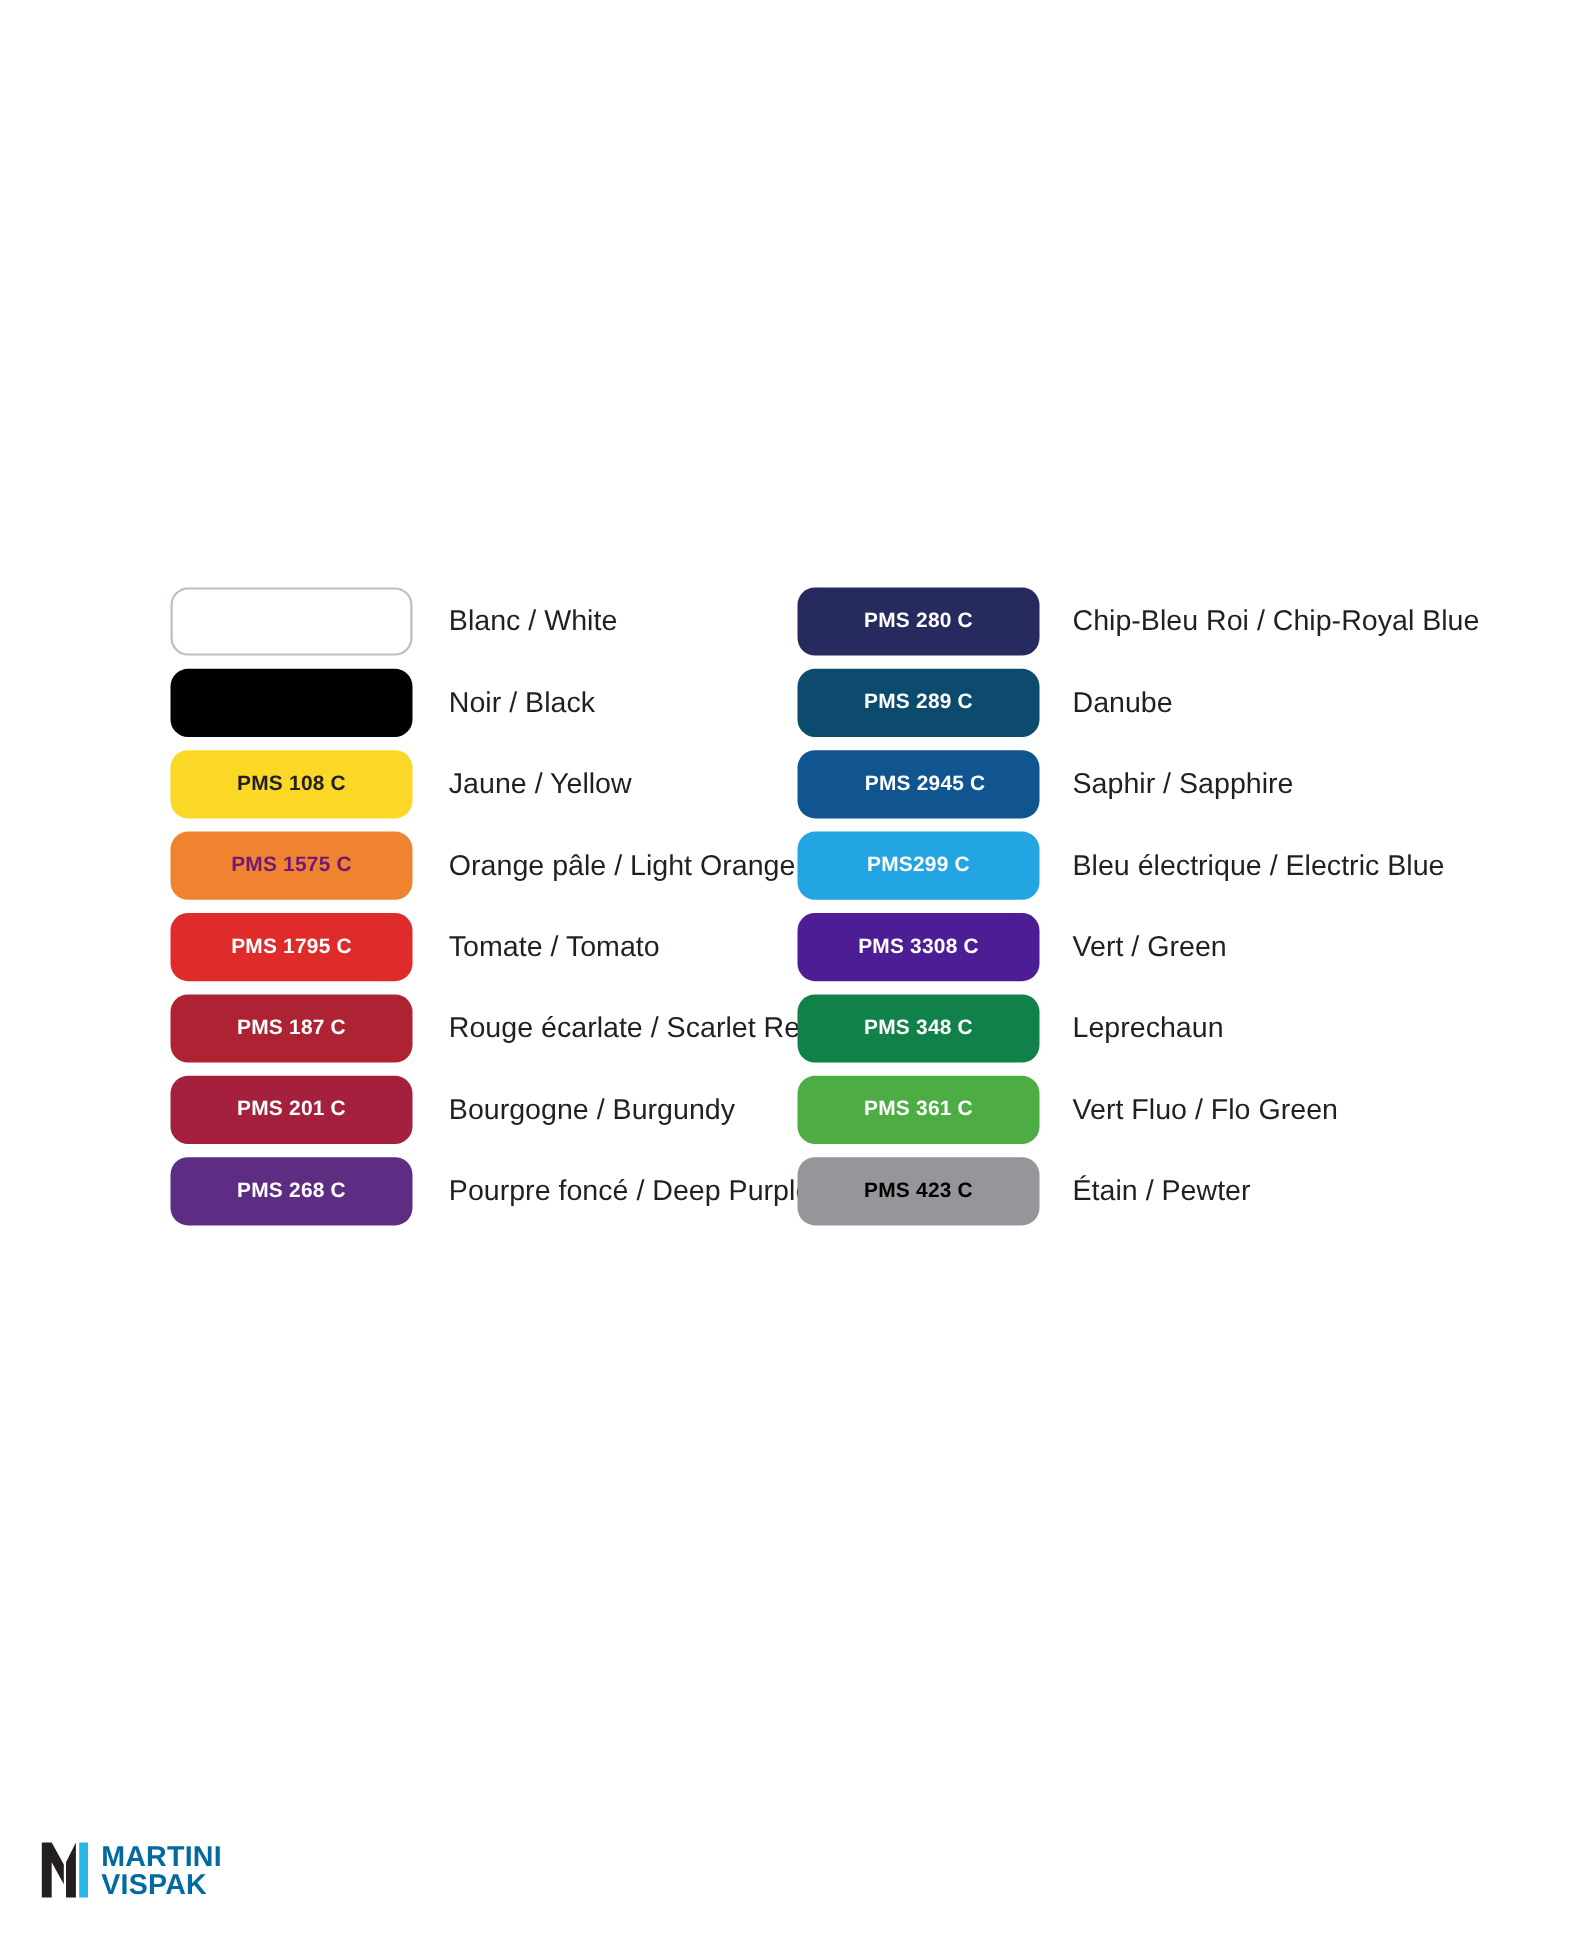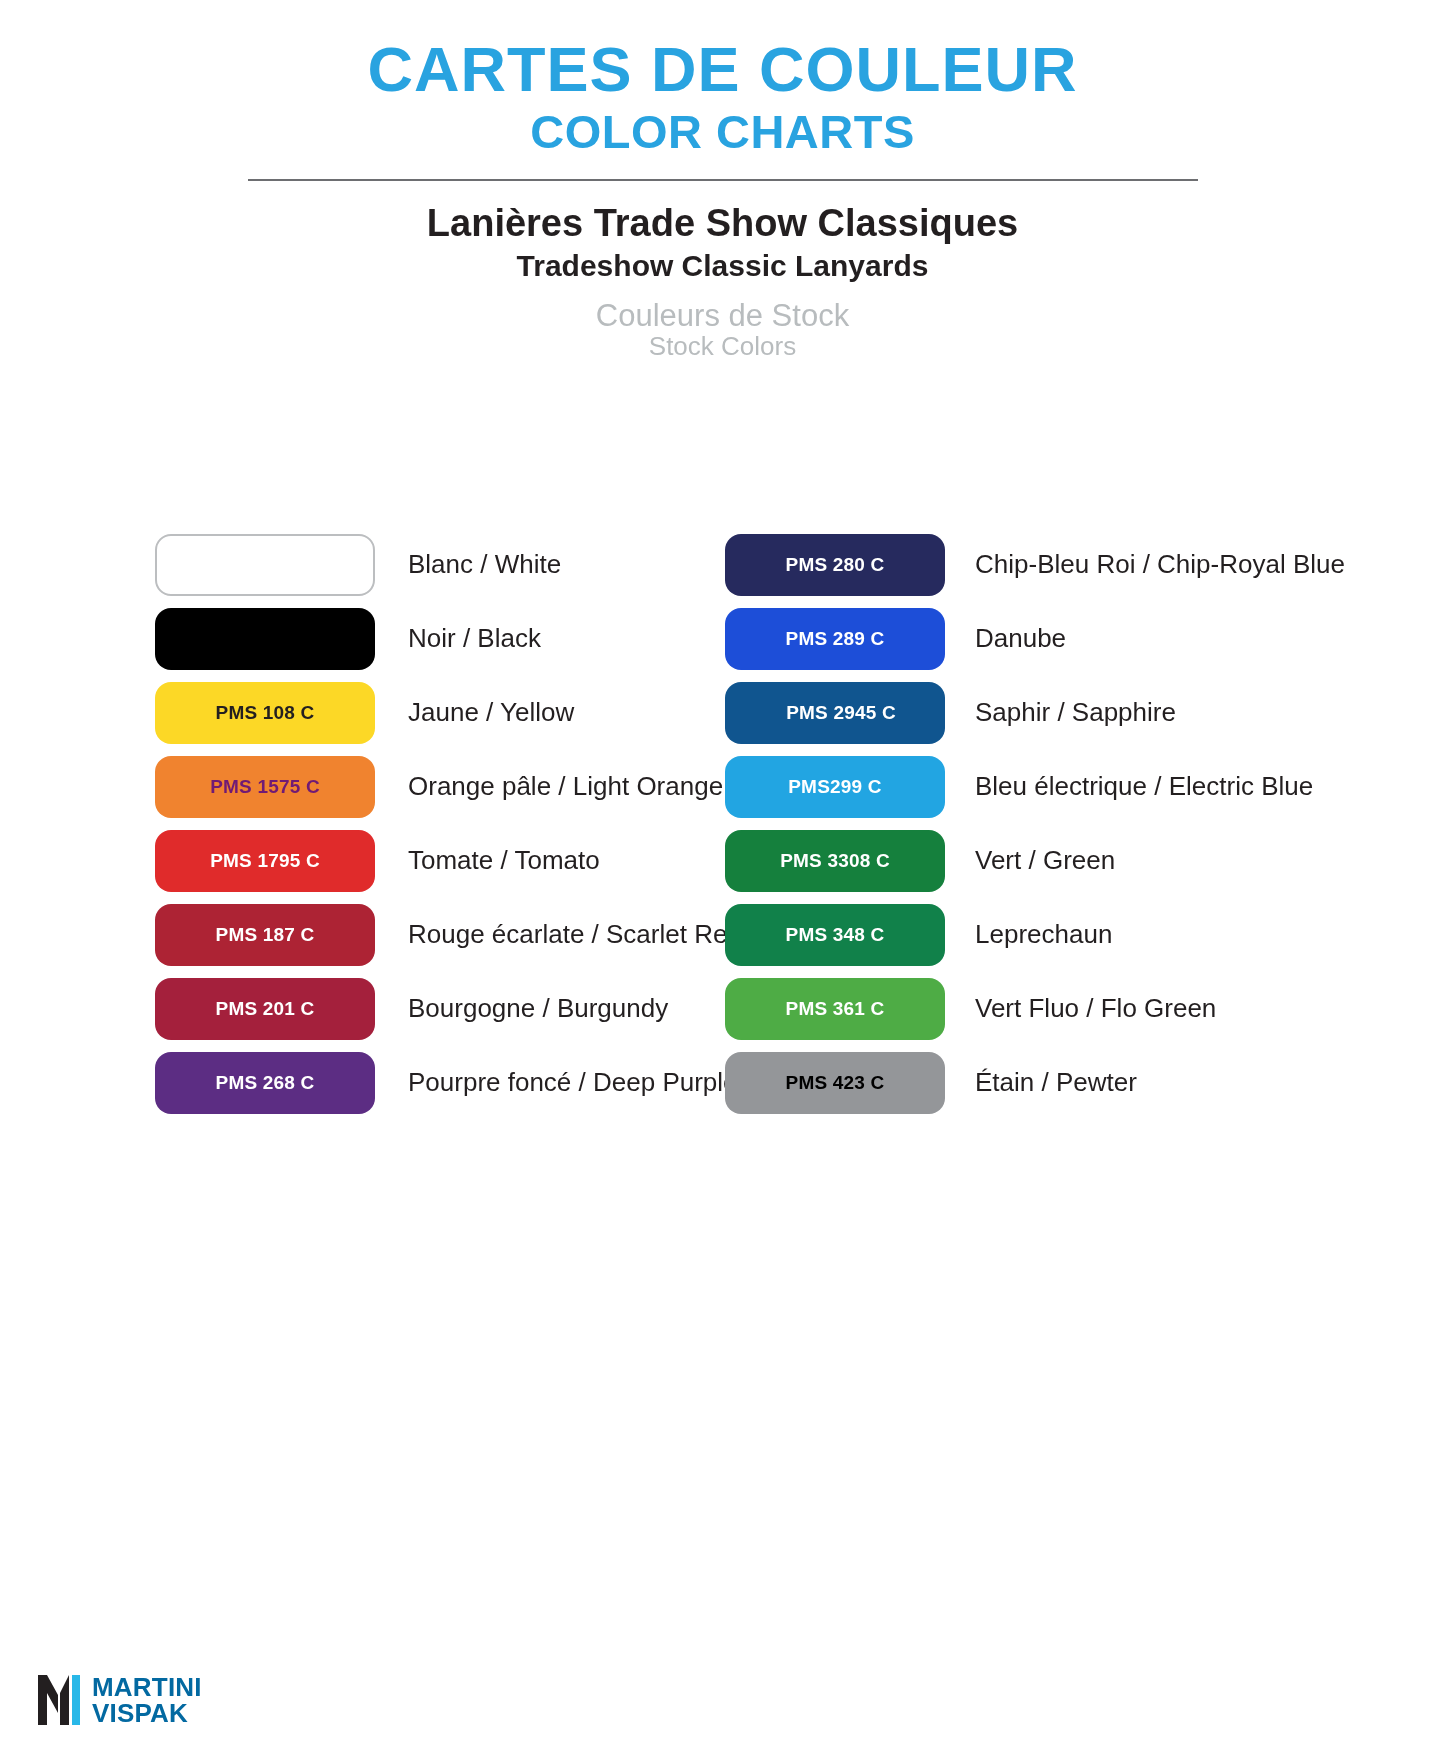--- a/index.html
+++ b/index.html
@@ -150,29 +150,20 @@
     color: #0369a1;
     letter-spacing: 0.2px;
     display: block;
   }
 </style>
 </head>
 <body>
 
 <div class="page">
 
-  <div class="header">
-    <h1 class="title-fr">CARTES DE COULEUR</h1>
-    <h2 class="title-en">COLOR CHARTS</h2>
-    <div class="rule"></div>
-    <h3 class="subtitle-fr">Lanières Trade Show Classiques</h3>
-    <h4 class="subtitle-en">Tradeshow Classic Lanyards</h4>
-    <p class="stock-fr">Couleurs de Stock</p>
-    <p class="stock-en">Stock Colors</p>
-  </div>
 
   <div class="grid">
     <div class="column col-left">
         <div class="swatch-row">
           <div class="chip white" style="background: rgb(255, 255, 255);">
             <span class="chip-label" style="color: rgb(35, 31, 32);"></span>
           </div>
           <div class="name">Blanc / White</div>
         </div>
         <div class="swatch-row">
@@ -219,39 +210,39 @@
         </div>
       </div>
     <div class="column col-right">
         <div class="swatch-row">
           <div class="chip" style="background: rgb(38, 42, 94);">
             <span class="chip-label" style="color: rgb(255, 255, 255);">PMS 280 C</span>
           </div>
           <div class="name">Chip-Bleu Roi / Chip-Royal Blue</div>
         </div>
         <div class="swatch-row">
-          <div class="chip" style="background: #1d4ed8;">
+          <div class="chip" style="background: #0c4a6e;">
             <span class="chip-label" style="color: rgb(255, 255, 255);">PMS 289 C</span>
           </div>
           <div class="name">Danube</div>
         </div>
         <div class="swatch-row">
           <div class="chip" style="background: rgb(16, 85, 143); padding-left: 12px;">
             <span class="chip-label" style="color: rgb(255, 255, 255);">PMS 2945 C</span>
           </div>
           <div class="name">Saphir / Sapphire</div>
         </div>
         <div class="swatch-row">
           <div class="chip" style="background: rgb(34, 165, 226);">
             <span class="chip-label" style="color: rgb(255, 255, 255);">PMS299 C</span>
           </div>
           <div class="name">Bleu électrique / Electric Blue</div>
         </div>
         <div class="swatch-row">
-          <div class="chip" style="background: #15803d; align-items: center;">
+          <div class="chip" style="background: #4c1d95; align-items: center;">
             <span class="chip-label" style="color: rgb(255, 255, 255);">PMS 3308 C</span>
           </div>
           <div class="name">Vert / Green</div>
         </div>
         <div class="swatch-row">
           <div class="chip" style="background: rgb(17, 129, 74);">
             <span class="chip-label" style="color: rgb(255, 255, 255);">PMS 348 C</span>
           </div>
           <div class="name">Leprechaun</div>
         </div>

